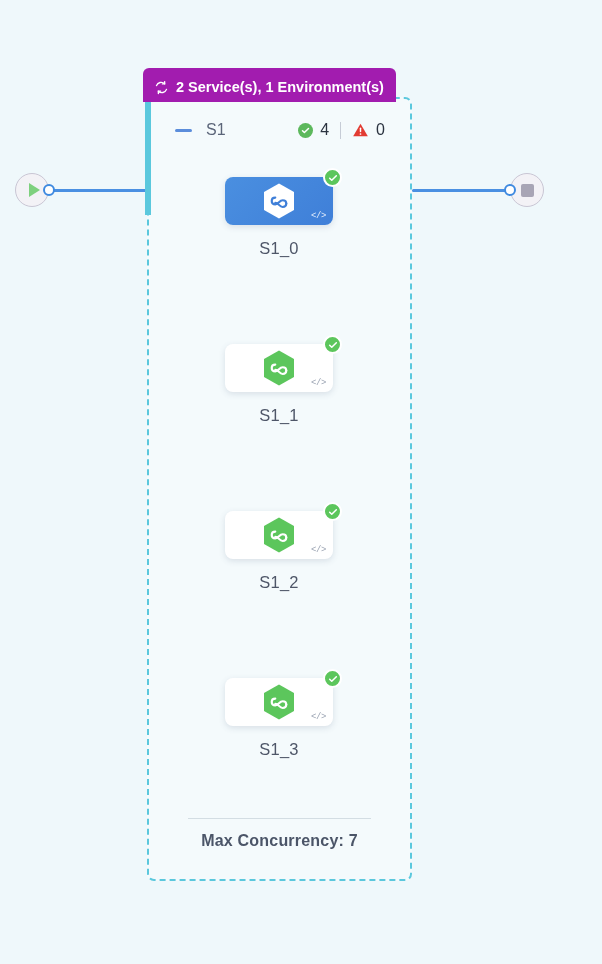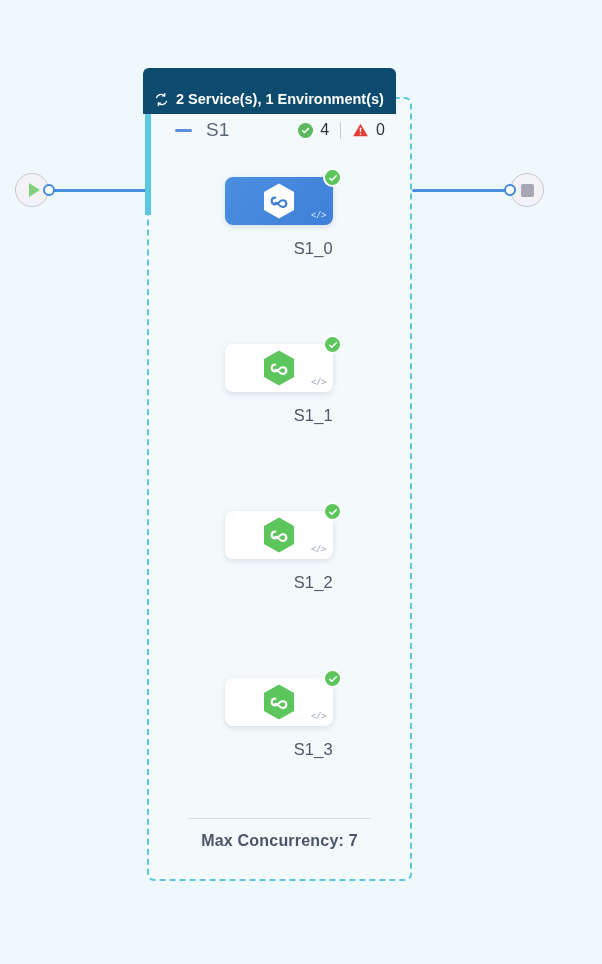--- a/index.html
+++ b/index.html
@@ -94,22 +94,22 @@
 
   
   #group-tab {
     position: absolute;
     left: 143px;
     top: 68px;
     height: 30px;
     display: flex;
     align-items: center;
     gap: 7px;
-    padding: 16px 12px 0 11px;
-    background: #0c4a6e;
+    padding: 4px 12px 0 11px;
+    background: #a21caf;
     border-radius: 6px 6px 0 0;
     color: #ffffff;
     font-size: 14.5px;
     font-weight: 600;
     white-space: nowrap;
   }
   #group-tab svg { display: block; }
 
   
   #group-header {
@@ -123,21 +123,21 @@
   }
   #collapse-dash {
     width: 17px;
     height: 3px;
     background: #5b8ddb;
     border-radius: 2px;
     margin-right: 14px;
     flex: none;
   }
   #group-name {
-    font-size: 19px;
+    font-size: 16px;
     color: #5b6579;
     font-weight: 400;
   }
   .status-cluster {
     margin-left: auto;
     display: flex;
     align-items: center;
     gap: 7px;
   }
   .badge-ok {
@@ -208,21 +208,21 @@
     font-size: 9px;
     font-family: "Liberation Mono", monospace;
     line-height: 1;
     letter-spacing: -0.4px;
   }
   .node-card.selected .code-glyph { color: #e3edfb; }
   .node-card.plain .code-glyph { color: #9aa3b2; }
 
   .node-label {
     margin-top: 14px;
-    text-align: right;
+    text-align: center;
     font-size: 16.5px;
     color: #4e5668;
     letter-spacing: 0.2px;
   }
 
   
   #group-divider {
     position: absolute;
     left: 188px;
     top: 818px;

